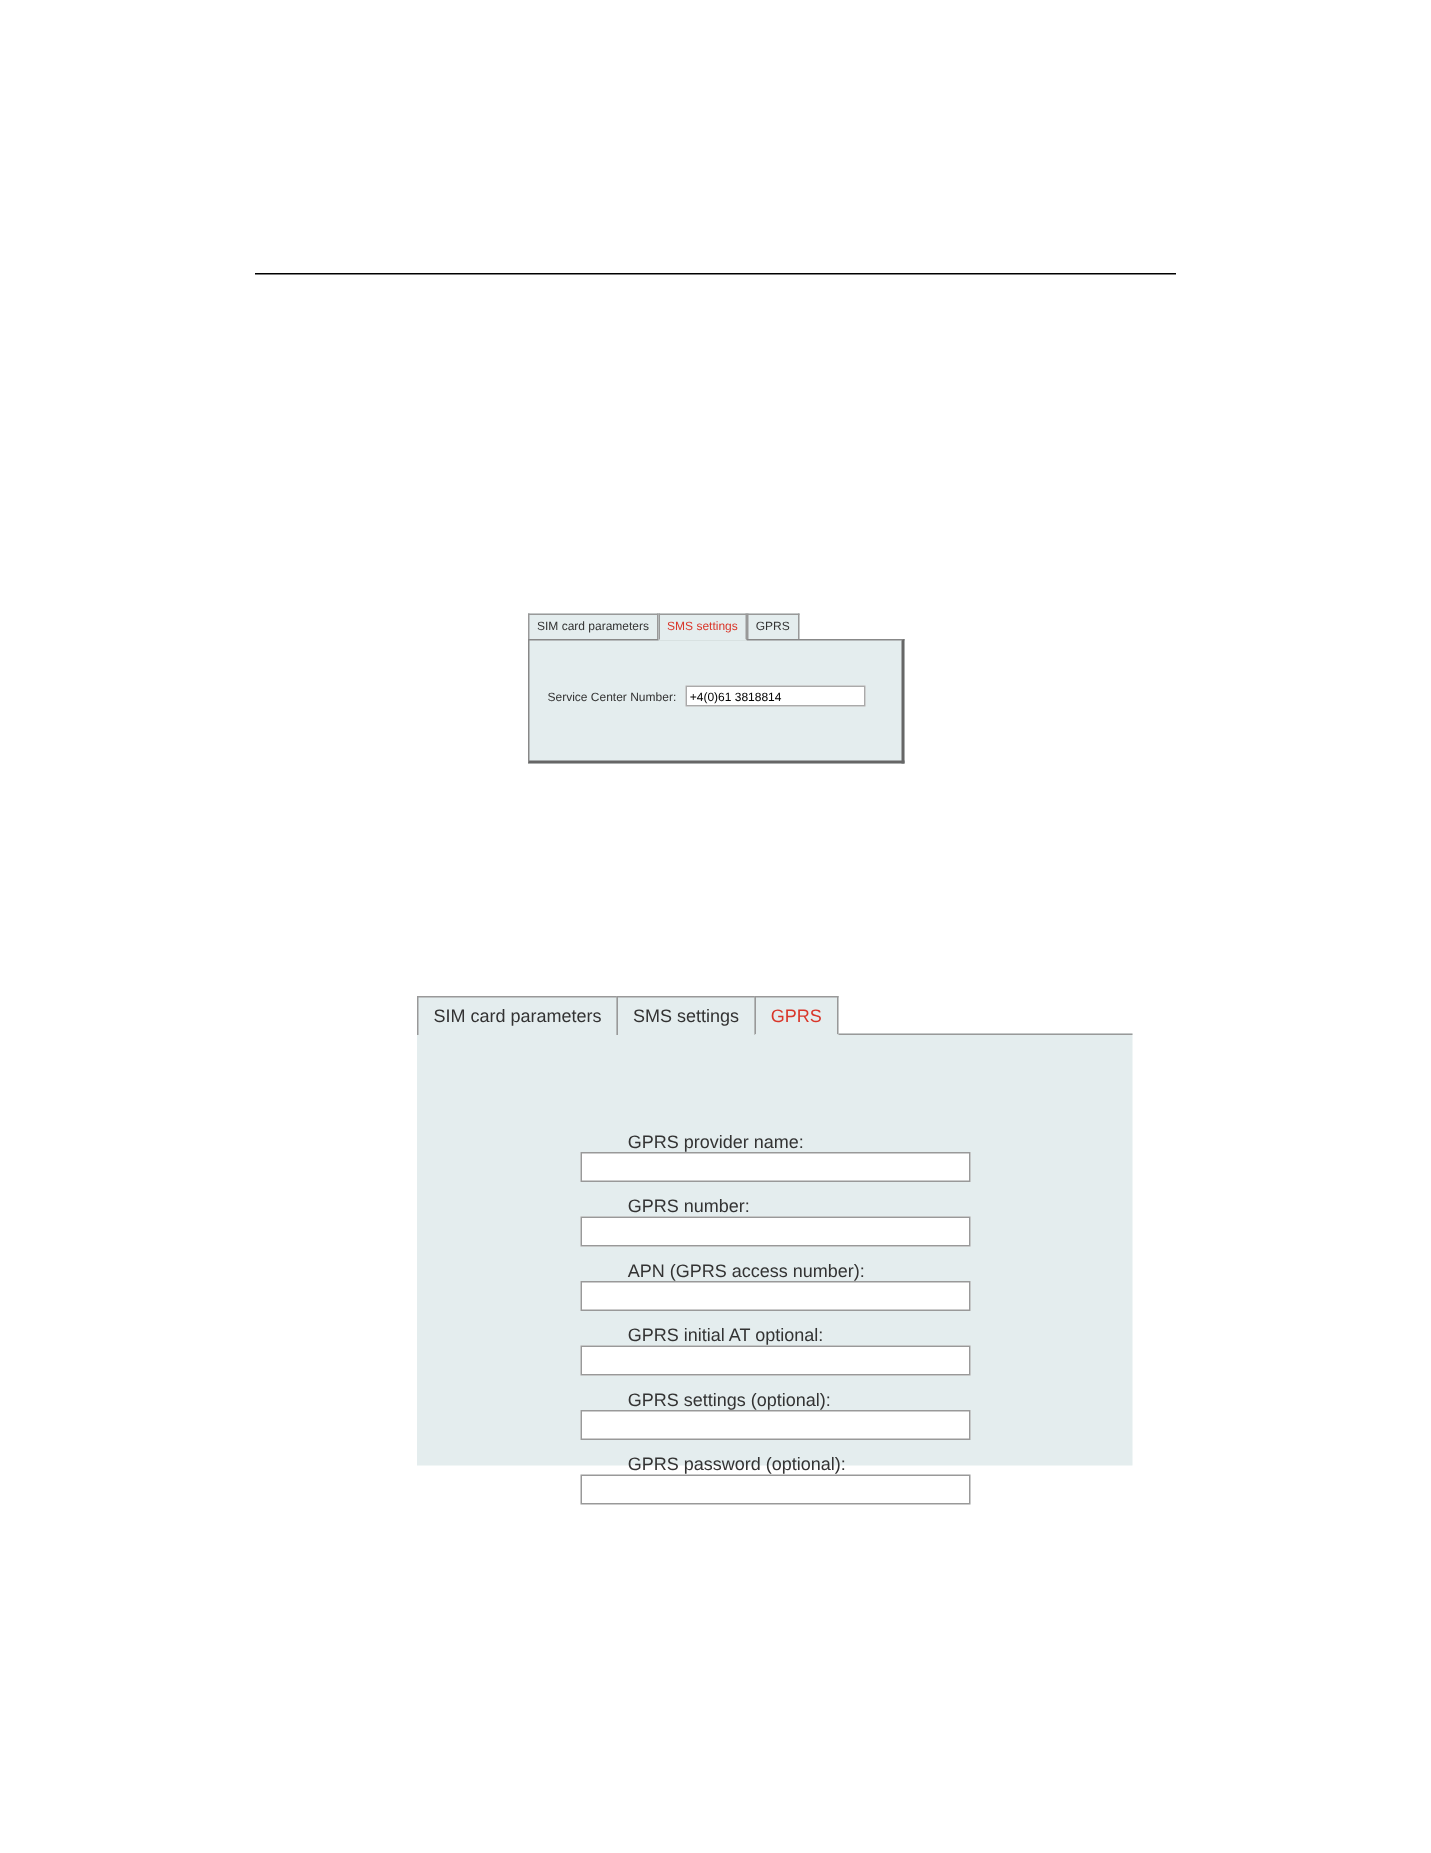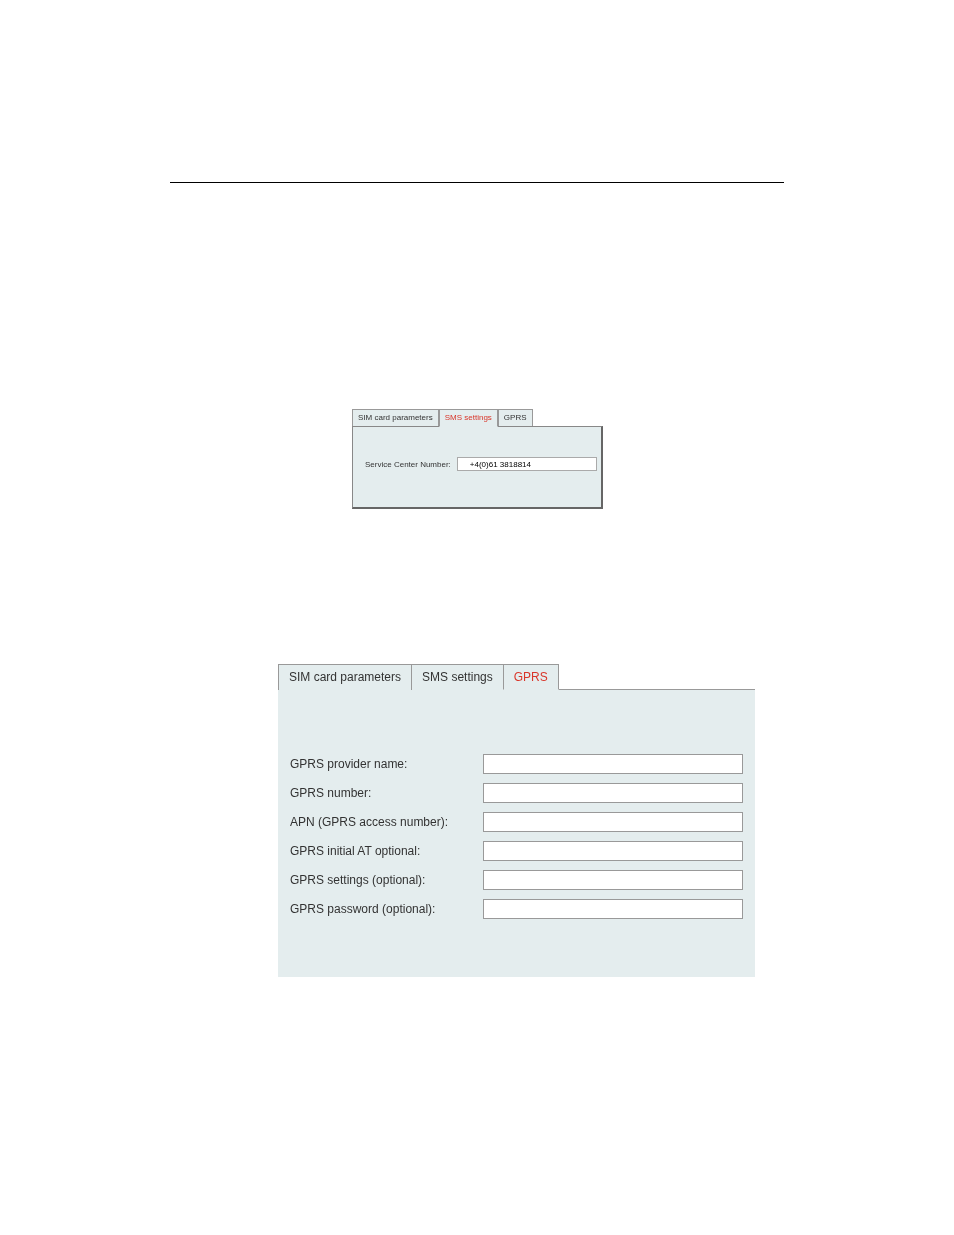--- a/index.html
+++ b/index.html
@@ -74,21 +74,21 @@
   .panel1 .lbl {
     font-size: 8px;
     color: #333;
   }
   .panel1 input[type=text] {
     font-size: 8px;
     height: 12px;
     width: 114px;
     border: 1px solid #aaa;
     background: #fff;
-    padding: 0 12px;
+    padding: 0 2px;
   }
 
   
   .panel2 {
     position: absolute;
     left: 278px;
     top: 664px;
     width: 477px;
     height: 314px;
   }
@@ -118,20 +118,21 @@
     border-top: 1px solid #999;
     height: 288px;
     margin-top: -1px;
     padding: 64px 12px 12px 12px;
     box-sizing: border-box;
   }
   .panel2 .formrow {
     display: flex;
     align-items: center;
     margin-bottom: 9px;
+    flex-direction: column;
   }
   .panel2 .flbl {
     width: 196px;
     font-size: 12px;
     color: #333;
   }
   .panel2 .finput {
     flex: 0 0 auto;
     width: 252px;
     height: 18px;

